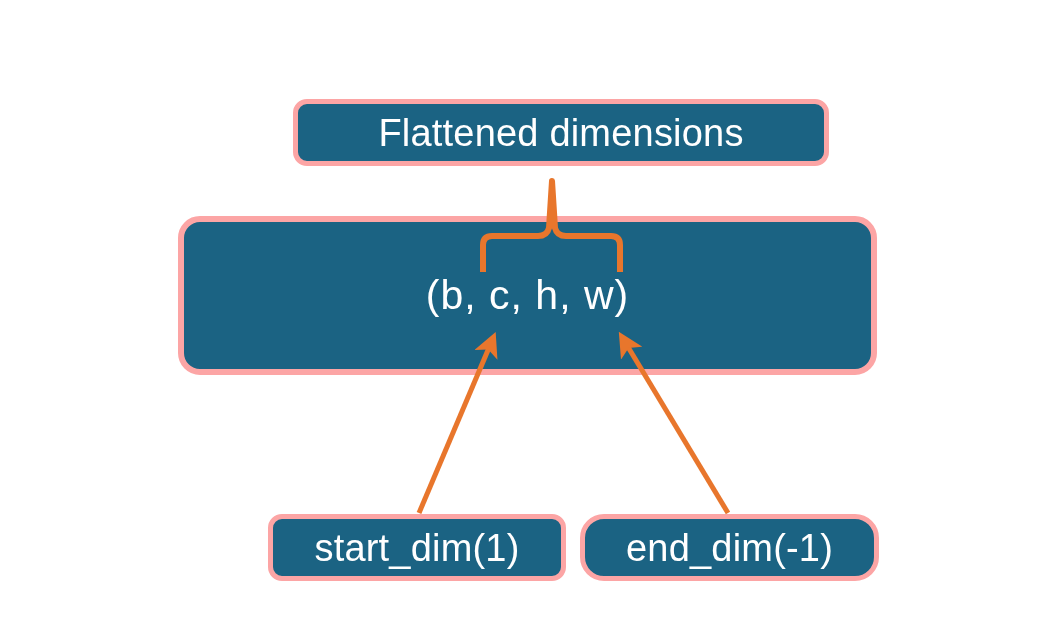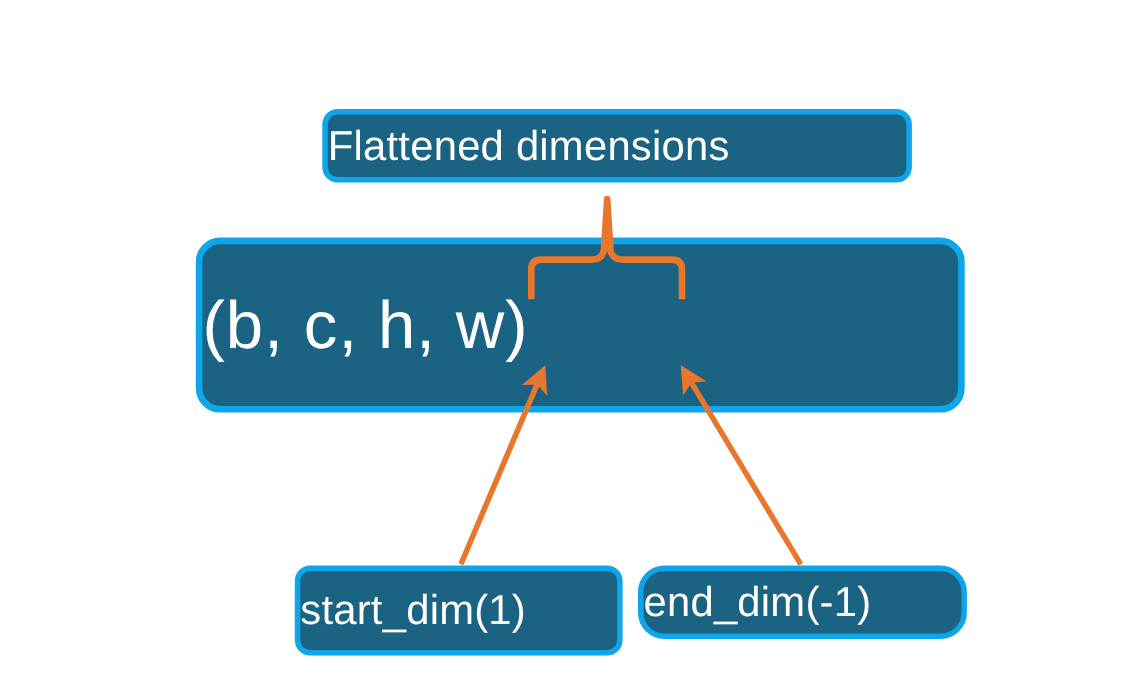--- a/index.html
+++ b/index.html
@@ -11,25 +11,26 @@
     position: relative;
     width: 1038px;
     height: 632px;
     background: #ffffff;
     overflow: hidden;
     font-family: "Liberation Sans", sans-serif;
   }
   .node {
     position: absolute;
     background: #1b6383;
-    border: 5px solid #0ea5e9;
+    border: 5px solid #fca5a5;
     border-radius: 16px;
     box-sizing: border-box;
     display: flex;
     align-items: center;
+    justify-content: center;
     color: #ffffff;
     white-space: nowrap;
     z-index: 2;
   }
   .node-label {
     color: #ffffff;
     line-height: 1;
     letter-spacing: 0.2px;
   }
 
@@ -49,31 +50,31 @@
   
   #node-tuple {
     left: 178px;
     top: 216px;
     width: 699px;
     height: 159px;
     border-radius: 22px;
     border-width: 6px;
   }
   #node-tuple .node-label {
-    font-size: 61px;
+    font-size: 41px;
     font-weight: 400;
     letter-spacing: 1px;
   }
 
   
   #node-start-dim {
     left: 268px;
     top: 514px;
     width: 298px;
-    height: 82px;
+    height: 67px;
     border-radius: 14px;
   }
   #node-end-dim {
     left: 580px;
     top: 514px;
     width: 299px;
     height: 67px;
     border-radius: 24px;
   }
   #node-start-dim .node-label,

